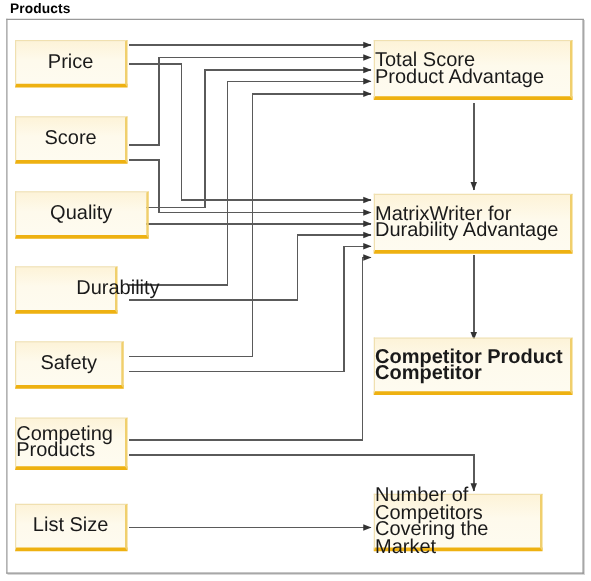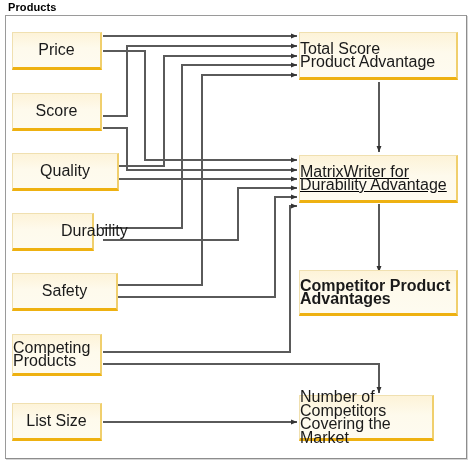--- a/index.html
+++ b/index.html
@@ -96,21 +96,21 @@
   </div>
 
   <div class="node c" style="left:12px;top:153px;width:107px;height:38px;">
     <div class="lbl">Quality</div>
   </div>
 
   <div class="node c" style="left:12px;top:213px;width:82px;height:38px;padding-left:48px;">
     <div class="lbl">Durability</div>
   </div>
 
-  <div class="node c" style="left:12px;top:273px;width:106px;height:38px;">
+  <div class="node c" style="left:12px;top:273px;width:87px;height:38px;">
     <div class="lbl">Safety</div>
   </div>
 
   <div class="node l2" style="left:12px;top:334px;width:90px;height:42px;">
     <div class="lbl">
       <span>Competing</span><br>
       <span>Products</span>
     </div>
   </div>
 
@@ -118,31 +118,31 @@
     <div class="lbl">List Size</div>
   </div>
 
   <div class="node l" style="left:299px;top:32px;width:159px;height:48px;">
     <div class="lbl">
       <span>Total Score</span><br>
       <span>Product Advantage</span>
     </div>
   </div>
 
-  <div class="node l" style="left:299px;top:155px;width:159px;height:48px;text-decoration:underline;">
+  <div class="node l" style="left:299px;top:155px;width:159px;height:48px;">
     <div class="lbl">
       <span>MatrixWriter for</span><br>
       <span>Durability Advantage</span>
     </div>
   </div>
 
   <div class="node l" style="left:299px;top:270px;width:159px;height:46px;font-weight:bold;">
     <div class="lbl">
       <span>Competitor Product</span><br>
-      <span>Advantages</span>
+      <span>Competitor</span>
     </div>
   </div>
 
   <div class="node l" style="left:299px;top:395px;width:135px;height:46px;">
     <div class="lbl">
       <span>Number of Competitors</span><br>
       <span>Covering the Market</span>
     </div>
   </div>
 

